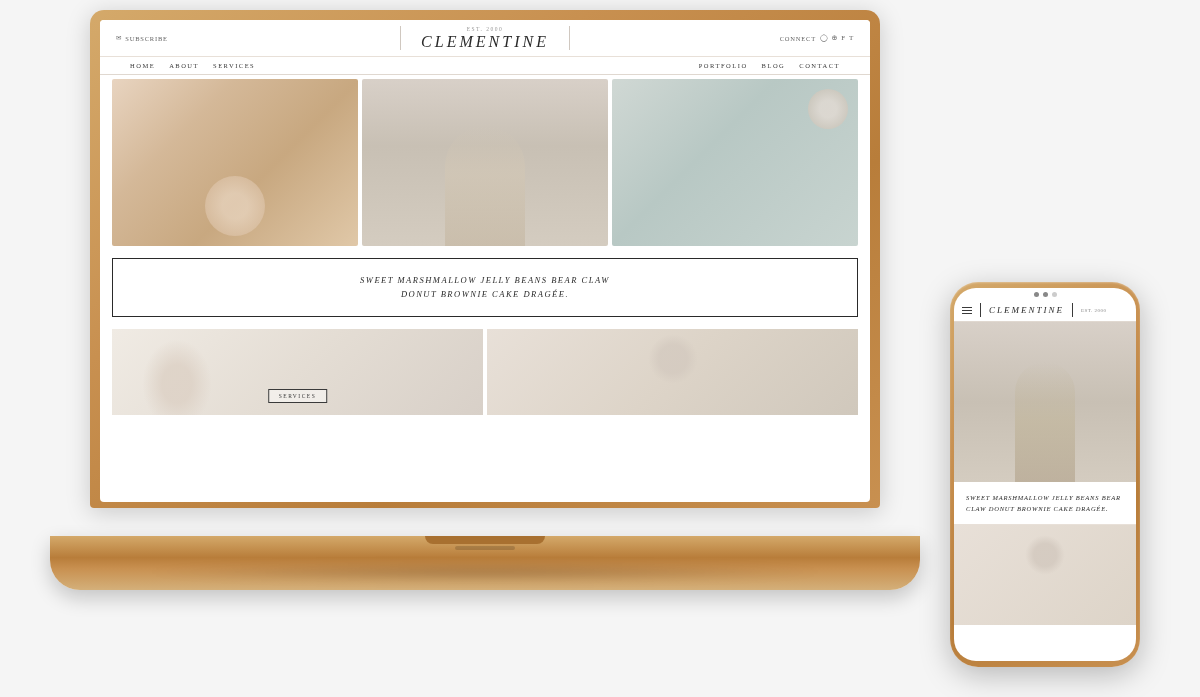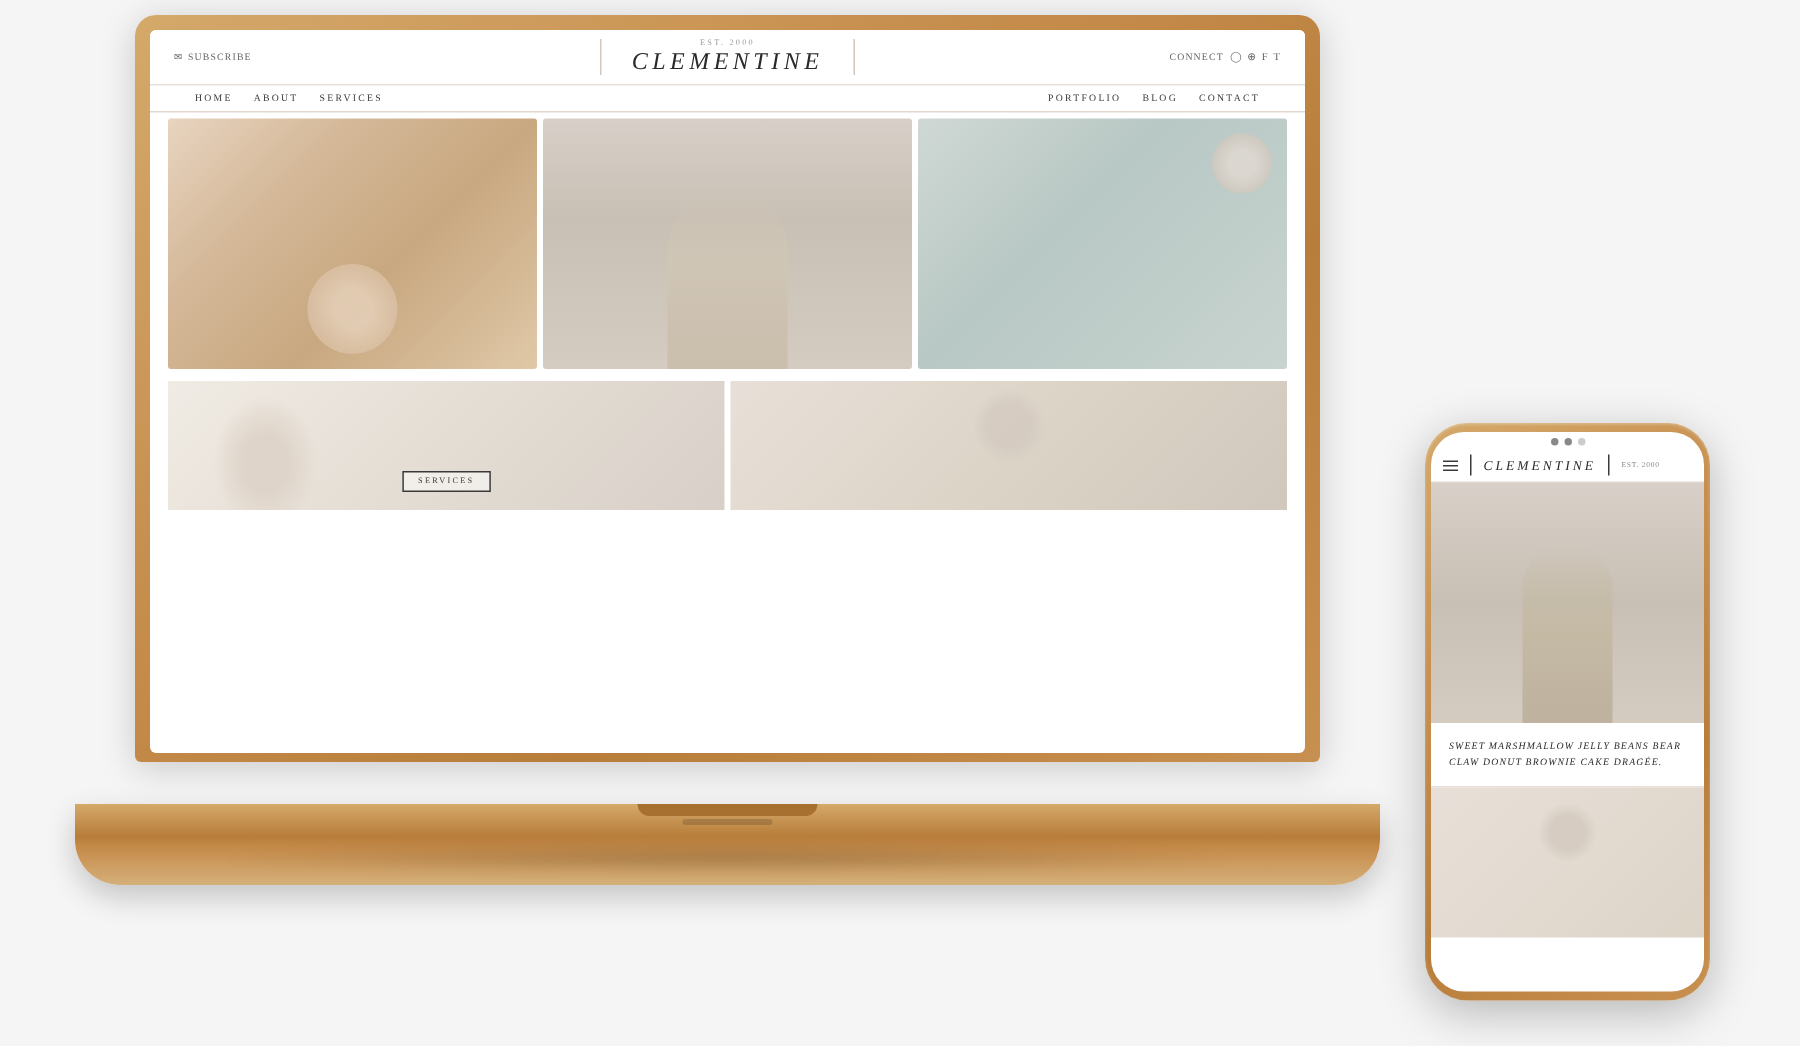--- a/index.html
+++ b/index.html
@@ -446,20 +446,26 @@
           </div>
         </div>
       </div>
 
       <div class="photo-grid">
         <div class="photo-cell photo-cell-1"></div>
         <div class="photo-cell photo-cell-2"></div>
         <div class="photo-cell photo-cell-3"></div>
       </div>
 
+      <div class="quote-box">
+        <p>
+          <span>SWEET MARSHMALLOW JELLY BEANS BEAR CLAW</span><br>
+          <span>DONUT BROWNIE CAKE DRAGÉE.</span>
+        </p>
+      </div>
 
       <div class="photo-grid-bottom">
         <div class="photo-cell-4">
           <div class="services-btn">SERVICES</div>
         </div>
         <div class="photo-cell-5"></div>
       </div>
 
     </div>
   </div>

